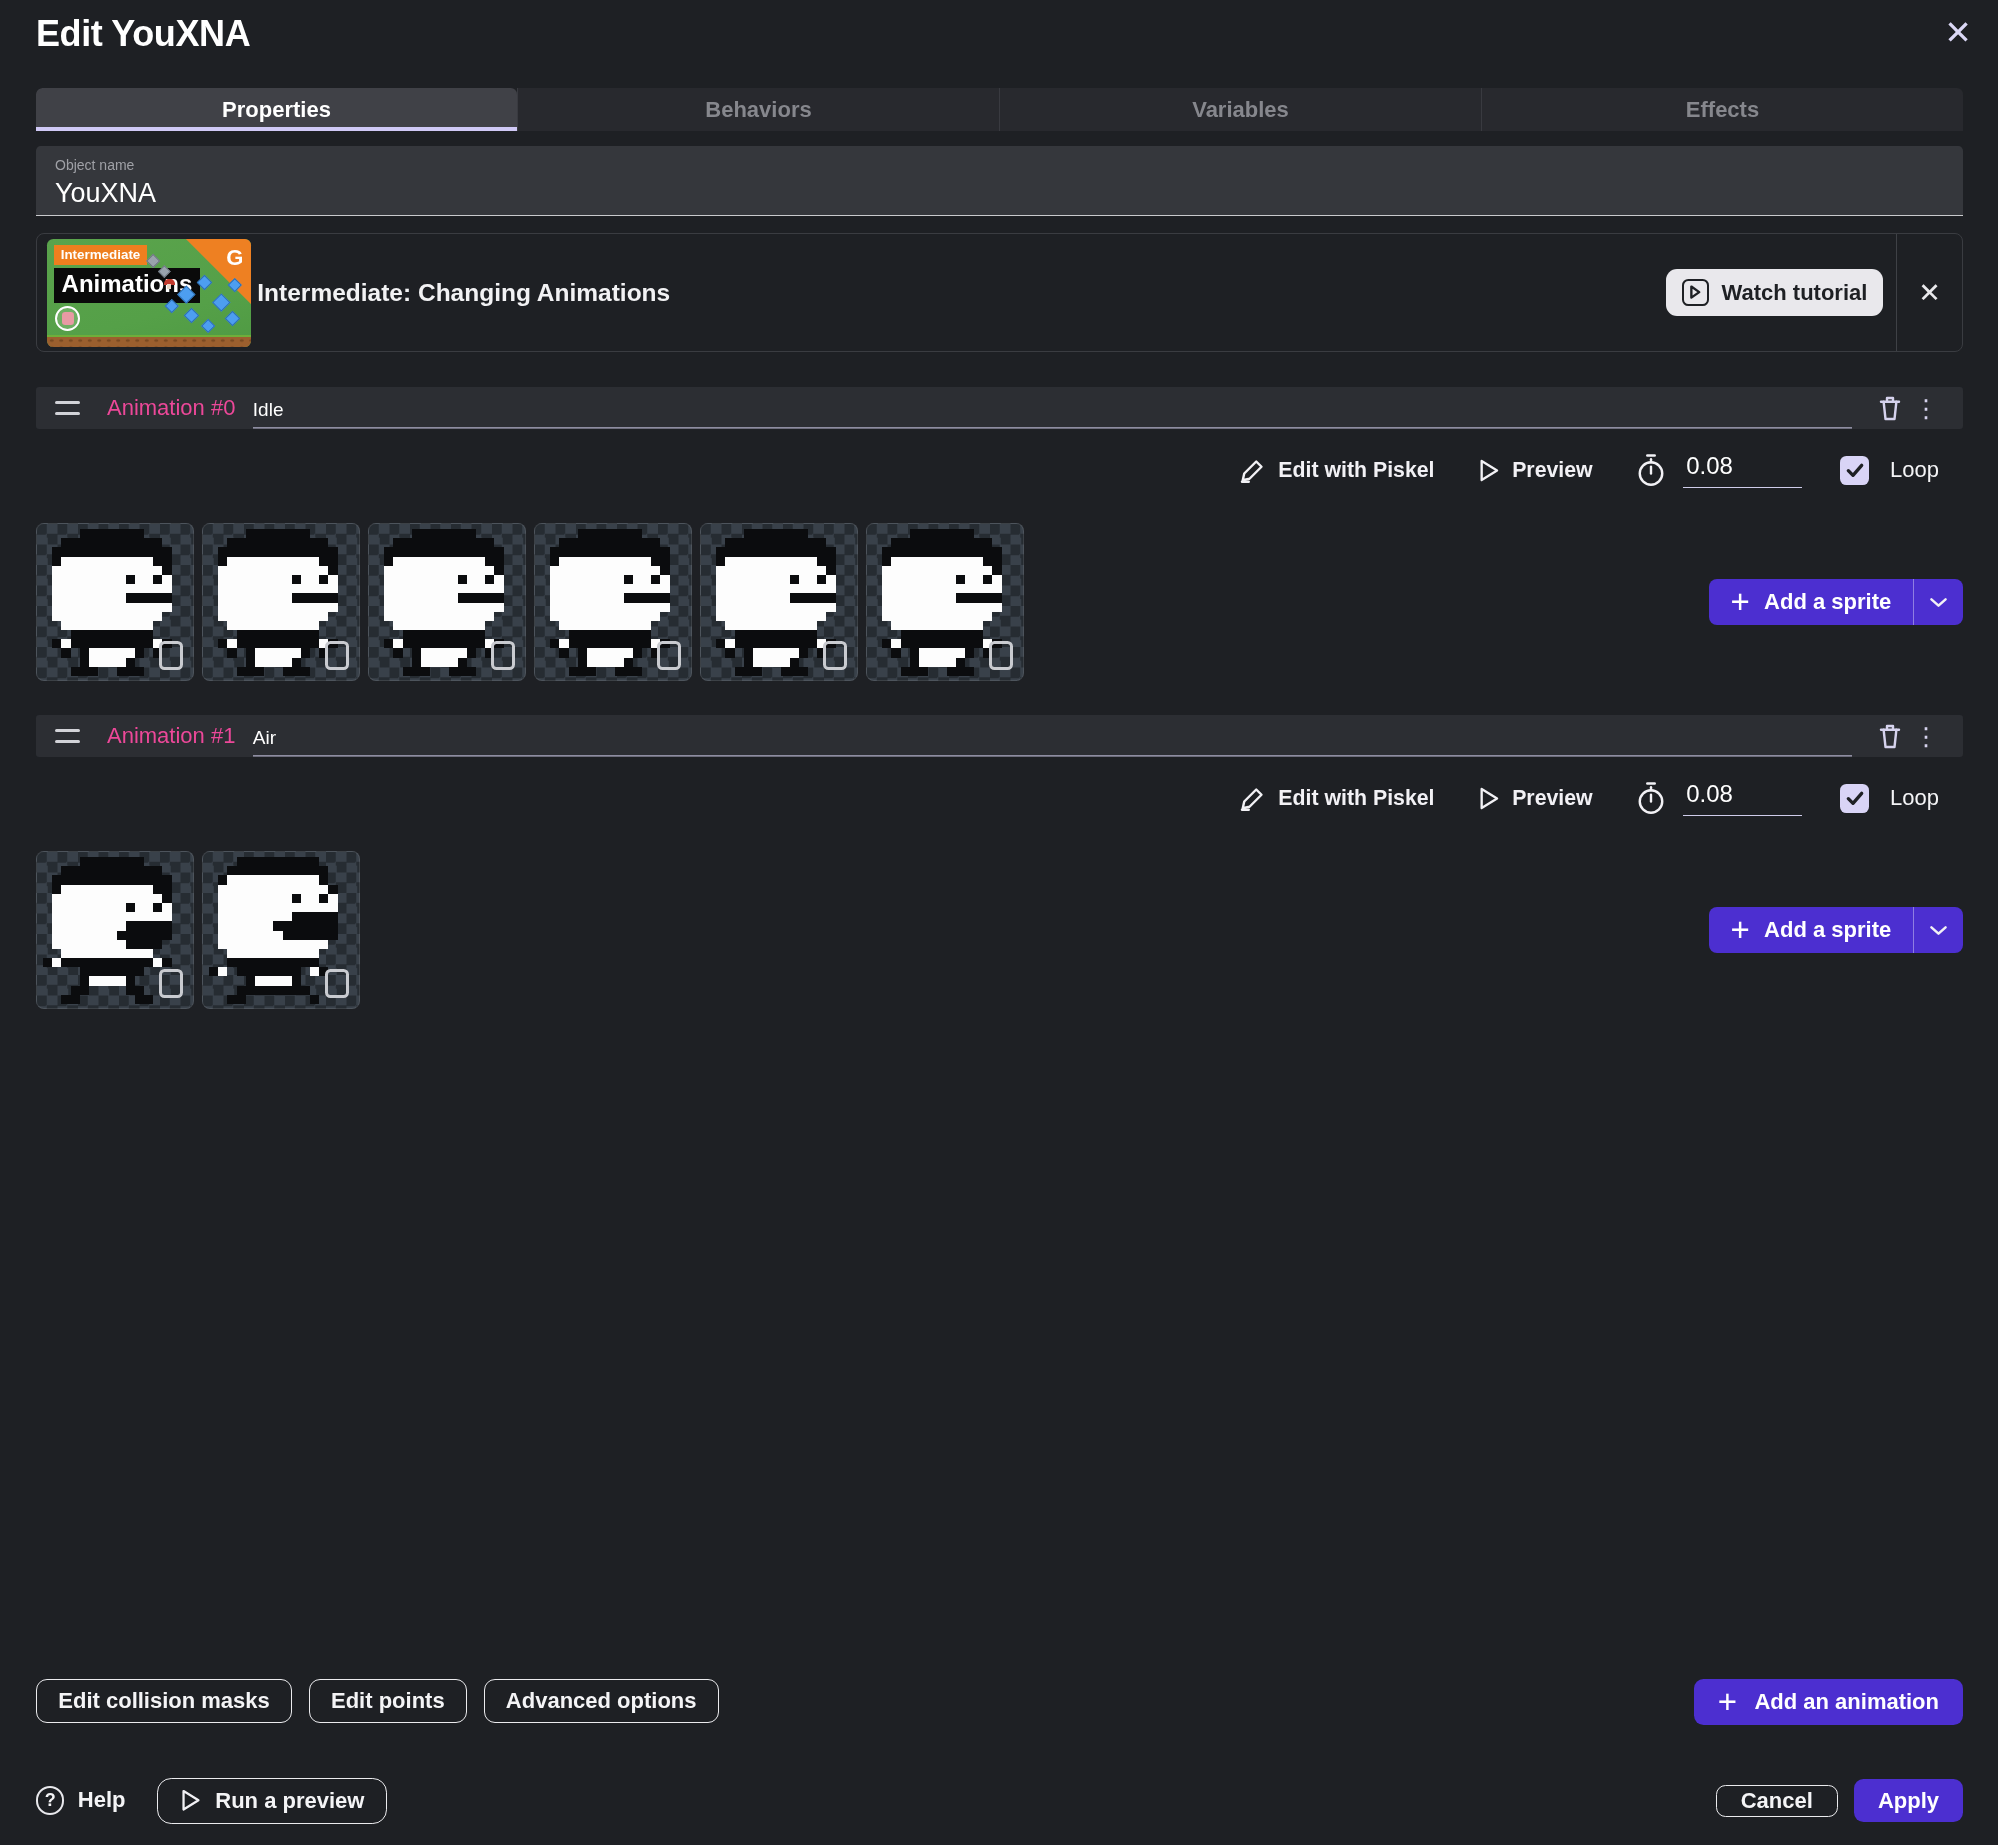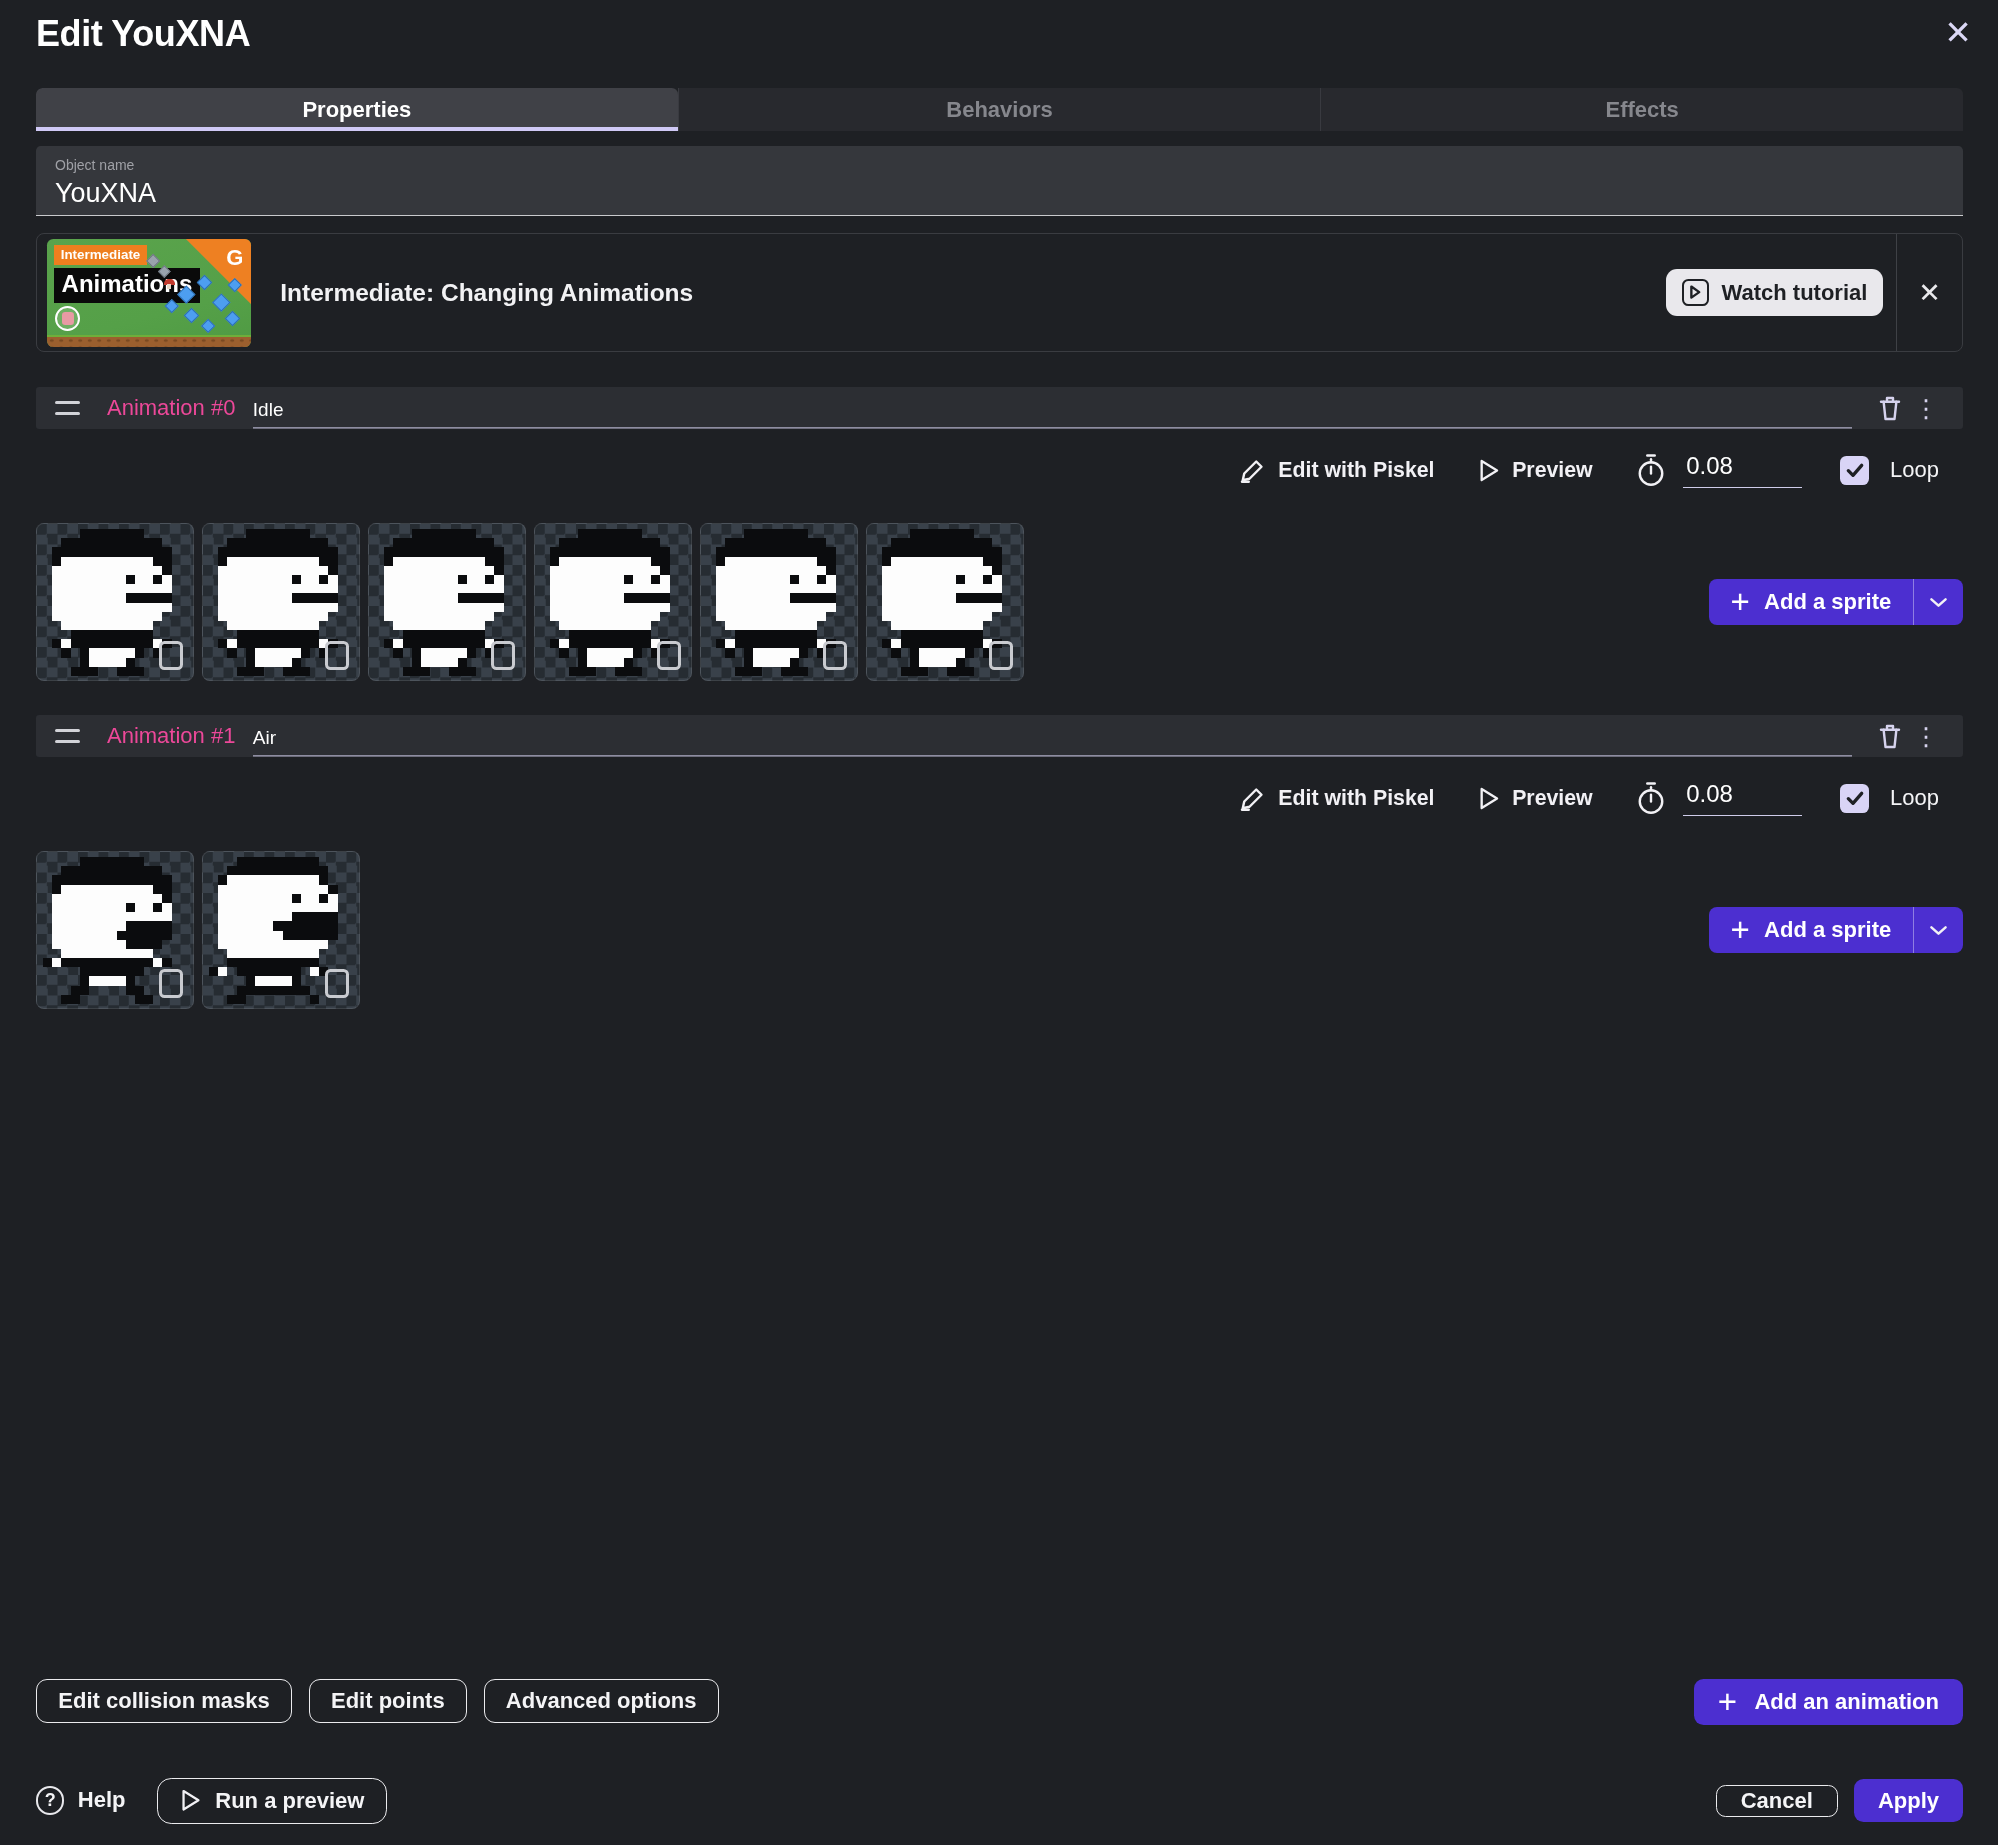--- a/index.html
+++ b/index.html
@@ -46,21 +46,21 @@
   .ground { position:absolute; bottom:0; left:0; right:0; height:12px; background:#9b5f2e;
             background-image:radial-gradient(#7a4a22 1.6px, transparent 2px); background-size:9.5px 7.1px;
             border-top:2.4px solid #6fae3a; }
   .gem { position:absolute; background:#4d9ef0; border:0.8px solid #2d6fb3; transform:rotate(45deg); }
   .gem.gray { background:#9aa3ad; border-color:#6c757e; }
   .pchar-helmet { position:absolute; left:8px; bottom:16px; width:25px; height:25px; border:2.4px solid #fff;
                   border-radius:50%; background:rgba(255,255,255,.15); }
   .pchar-face { position:absolute; left:15px; bottom:21.3px; width:12px; height:13.4px; background:#e89aa4; border-radius:3.2px; }
   .mushroom { position:absolute; left:117px; top:40px; width:10.3px; height:6.3px; background:#c23b2e; border-radius:4.7px 4.7px 0 0; }
   .mushroom::after { content:""; position:absolute; left:3.2px; top:5.5px; width:4px; height:4.7px; background:#e8d9c8; }
-  .banner-title { flex:1; margin-left:29px; font-size:24.5px; font-weight:700; color:#f2f2f4; }
+  .banner-title { flex:1; margin-left:6px; font-size:24.5px; font-weight:700; color:#f2f2f4; }
   .watch-btn { display:flex; align-items:center; gap:12.6px; background:#e9e8ec; color:#1e2024;
                font-size:22px; font-weight:700; height:47px; padding:0 16px; border-radius:11px;
                margin-right:12.6px; cursor:pointer; flex:none; }
   .watch-icon { width:27px; height:27px; border:2.4px solid #1e2024; border-radius:6.3px;
                 display:flex; align-items:center; justify-content:center; }
   .watch-icon svg { width:12.6px; height:14.2px; }
   .banner-right { width:66px; align-self:stretch; border-left:0.8px solid #3f4146;
                   display:flex; align-items:center; justify-content:center; }
   .banner-close { font-size:27px; color:#e9e9ec; font-weight:300; cursor:pointer; }
 
@@ -130,20 +130,21 @@
 </style>
 </head>
 <body>
 
 <div class="abs dialog-title">Edit YouXNA</div>
 <div class="abs dialog-close">✕</div>
 
 <div class="abs tabs">
   <div class="tab active">Properties</div>
   <div class="tab">Behaviors</div>
+  <div class="tab">Variables</div>
   <div class="tab">Effects</div>
 </div>
 
 <div class="abs obj-field">
   <div class="obj-label">Object name</div>
   <div class="obj-value">YouXNA</div>
 </div>
 
 <div class="abs banner">
   <div class="thumb">

